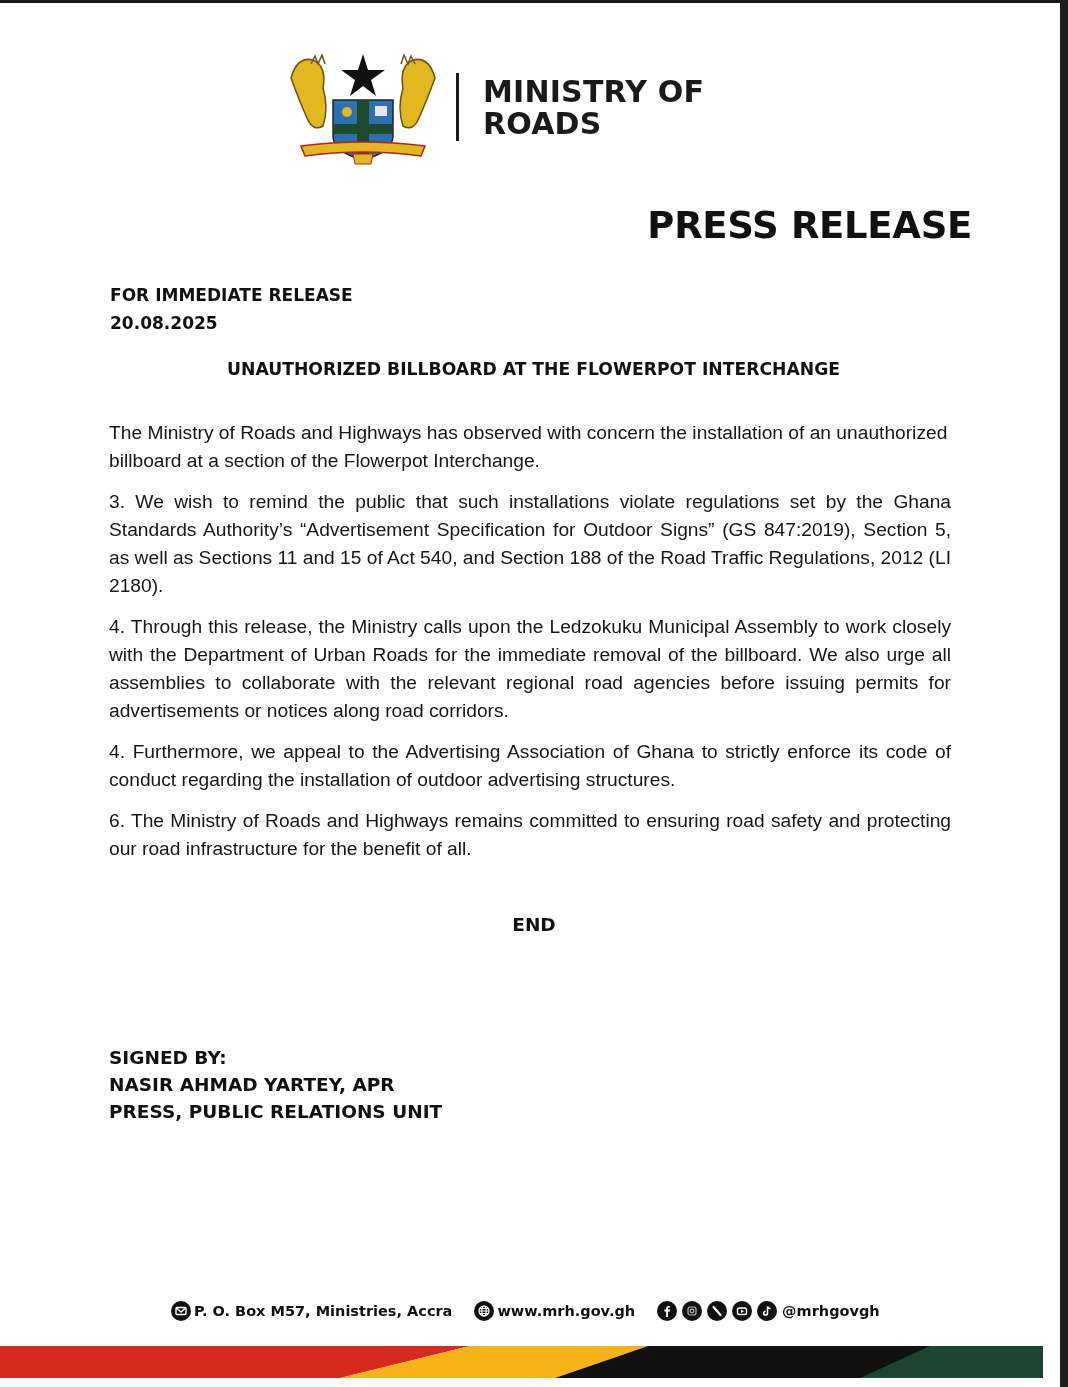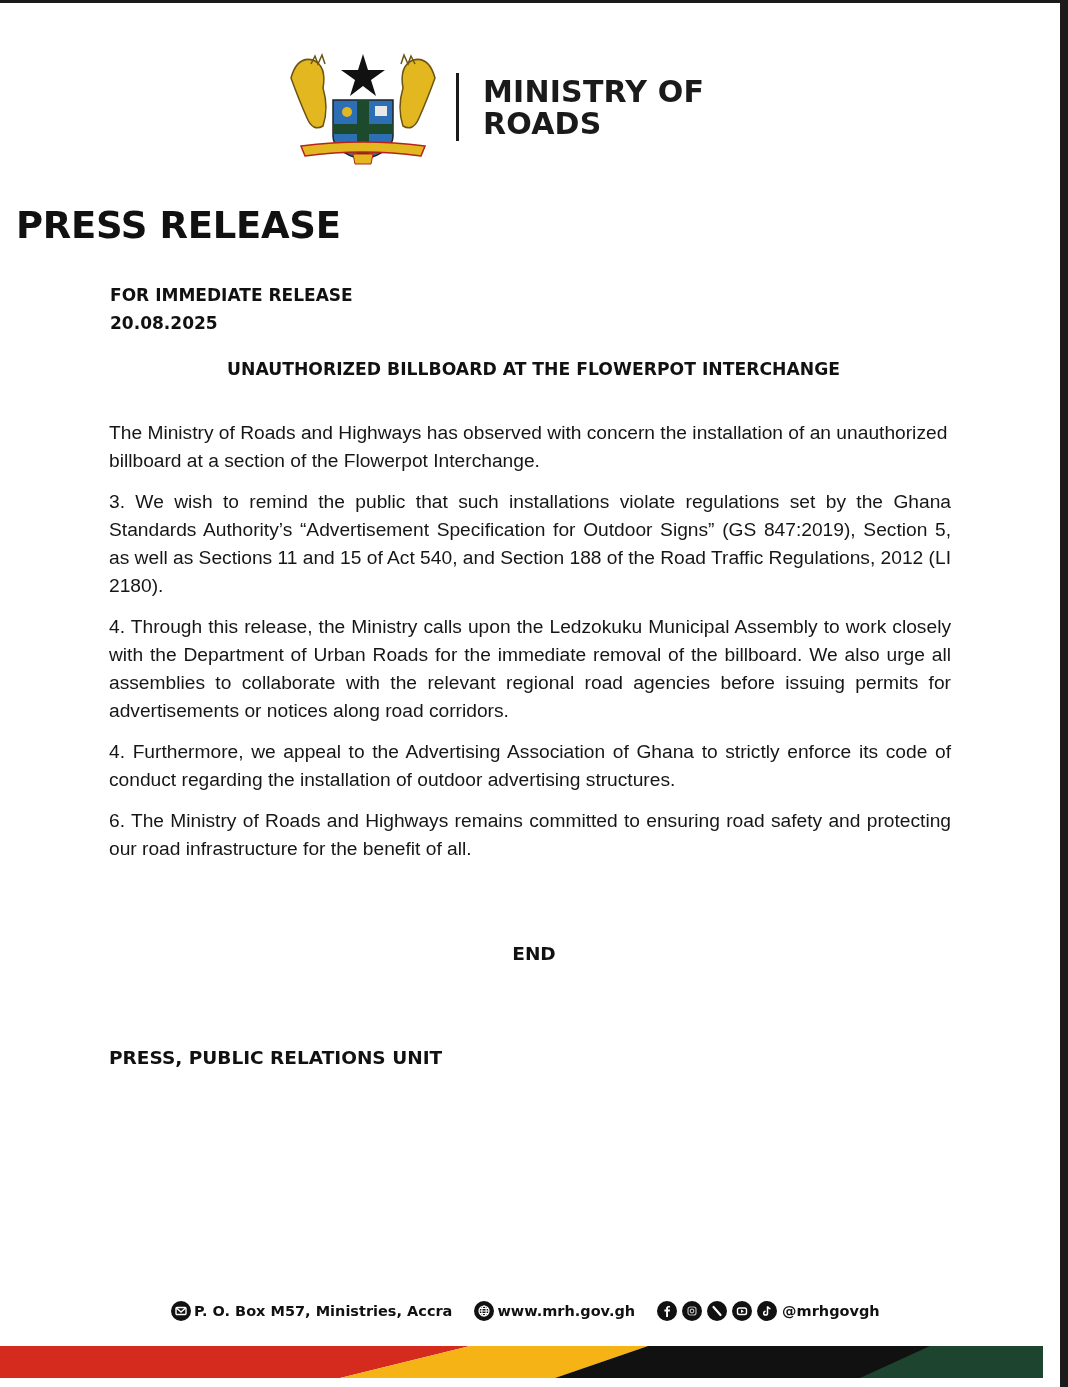--- a/index.html
+++ b/index.html
@@ -15,21 +15,21 @@
   .header { position: absolute; left: 283px; top: 48px; height: 120px; display: flex; align-items: center; }
   .crest { width: 160px; height: 120px; }
   .divider { position: absolute; left: 173px; top: 25px; width: 3px; height: 68px; background: #1a1a1a; }
   .ministry-name {
     position: absolute; left: 200px; top: 28px; width: 320px;
     font-family: "DejaVu Sans", sans-serif; font-weight: bold; font-size: 30px; line-height: 32px;
     color: #1a1a1a; letter-spacing: 0.2px;
   }
 
   .title {
-    position: absolute; left: 16px; top: 204px; width: 964px; text-align: left;
+    position: absolute; left: 8px; top: 204px; width: 964px; text-align: right;
     font-family: "DejaVu Sans", sans-serif; font-weight: bold; font-size: 37px;
     letter-spacing: -0.3px; transform: scaleX(1.0);
   }
   .meta {
     position: absolute; left: 110px; top: 281px;
     font-family: "DejaVu Sans", sans-serif; font-weight: bold; font-size: 18.5px; line-height: 28px;
     transform-origin: left; transform: scaleX(0.92);
   }
   .subject {
     position: absolute; left: 0; top: 358px; width: 1068px; text-align: center;
@@ -40,21 +40,21 @@
 
   .body {
     position: absolute; left: 109px; top: 407px; width: 842px;
     font-family: "Liberation Sans", sans-serif; font-size: 19.2px; line-height: 28px;
     color: #161616;
   }
   .para { margin: 12px 0 13px 0; text-align: justify; }
   .para.p1 { text-align: left; }
 
   .end {
-    position: absolute; left: 0; top: 943px; width: 1068px; text-align: center;
+    position: absolute; left: 0; top: 914px; width: 1068px; text-align: center;
     font-family: "DejaVu Sans", sans-serif; font-weight: bold; font-size: 18.5px;
   }
   .signed {
     position: absolute; left: 109px; top: 1044px;
     font-family: "DejaVu Sans", sans-serif; font-weight: bold; font-size: 18.5px; line-height: 27px;
   }
 
   .footer {
     position: absolute; left: 171px; top: 1298px; height: 26px; display: flex; align-items: center;
     font-family: "DejaVu Sans", sans-serif; font-weight: bold; font-size: 14.5px; color: #111;
@@ -113,20 +113,22 @@
   <p class="para p1">The Ministry of Roads and Highways has observed with concern the installation of an unauthorized billboard at a section of the Flowerpot Interchange.</p>
   <p class="para">3. We wish to remind the public that such installations violate regulations set by the Ghana Standards Authority’s “Advertisement Specification for Outdoor Signs” (GS 847:2019), Section 5, as well as Sections 11 and 15 of Act 540, and Section 188 of the Road Traffic Regulations, 2012 (LI 2180).</p>
   <p class="para">4. Through this release, the Ministry calls upon the Ledzokuku Municipal Assembly to work closely with the Department of Urban Roads for the immediate removal of the billboard. We also urge all assemblies to collaborate with the relevant regional road agencies before issuing permits for advertisements or notices along road corridors.</p>
   <p class="para">4. Furthermore, we appeal to the Advertising Association of Ghana to strictly enforce its code of conduct regarding the installation of outdoor advertising structures.</p>
   <p class="para">6. The Ministry of Roads and Highways remains committed to ensuring road safety and protecting our road infrastructure for the benefit of all.</p>
 </div>
 
 <div class="end">END</div>
 
 <div class="signed">
+  <div>SIGNED BY:</div>
+  <div>NASIR AHMAD YARTEY, APR</div>
   <div>PRESS, PUBLIC RELATIONS UNIT</div>
 </div>
 
 <div class="footer">
   <div class="item">
     <span class="ico">
       <svg viewBox="0 0 14 14">
           <rect x="2" y="3.5" width="10" height="7" rx="1" fill="none" stroke="#fff" stroke-width="1.4"></rect>
           <path d="M2.5 4 L7 8 L11.5 4" fill="none" stroke="#fff" stroke-width="1.4"></path>
         </svg>

